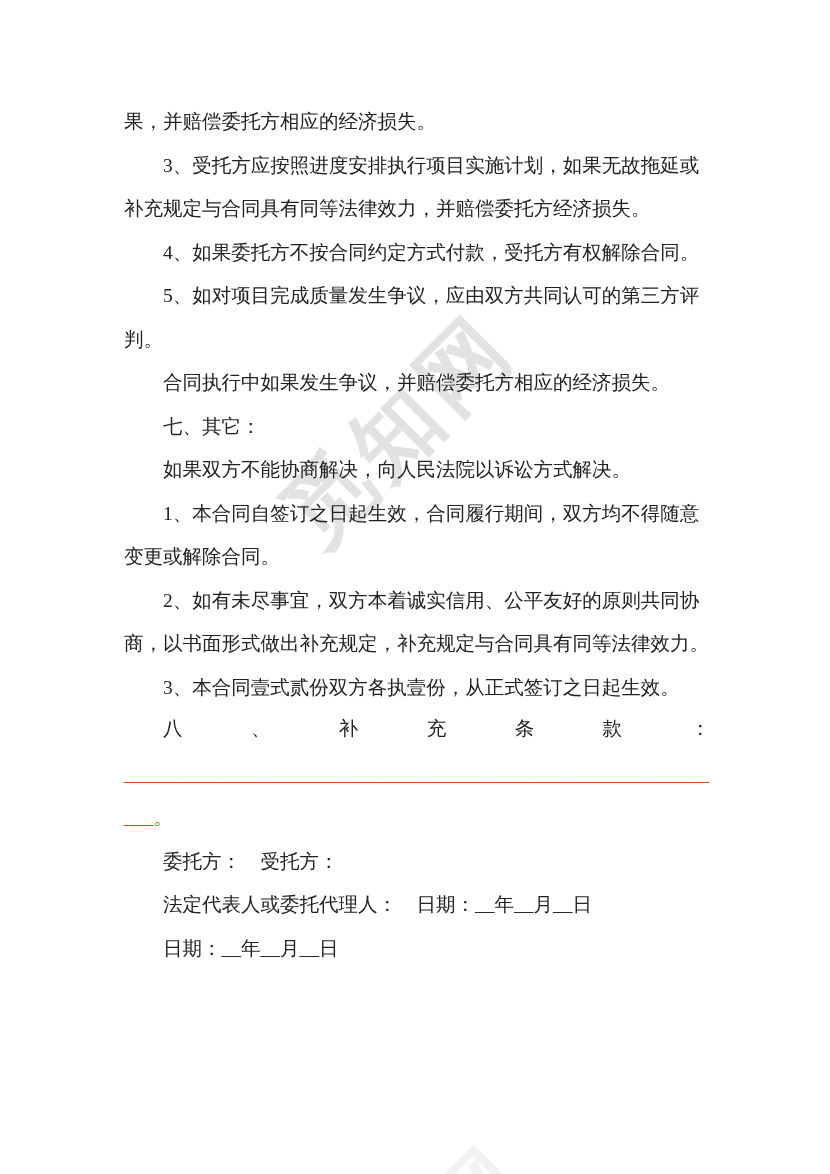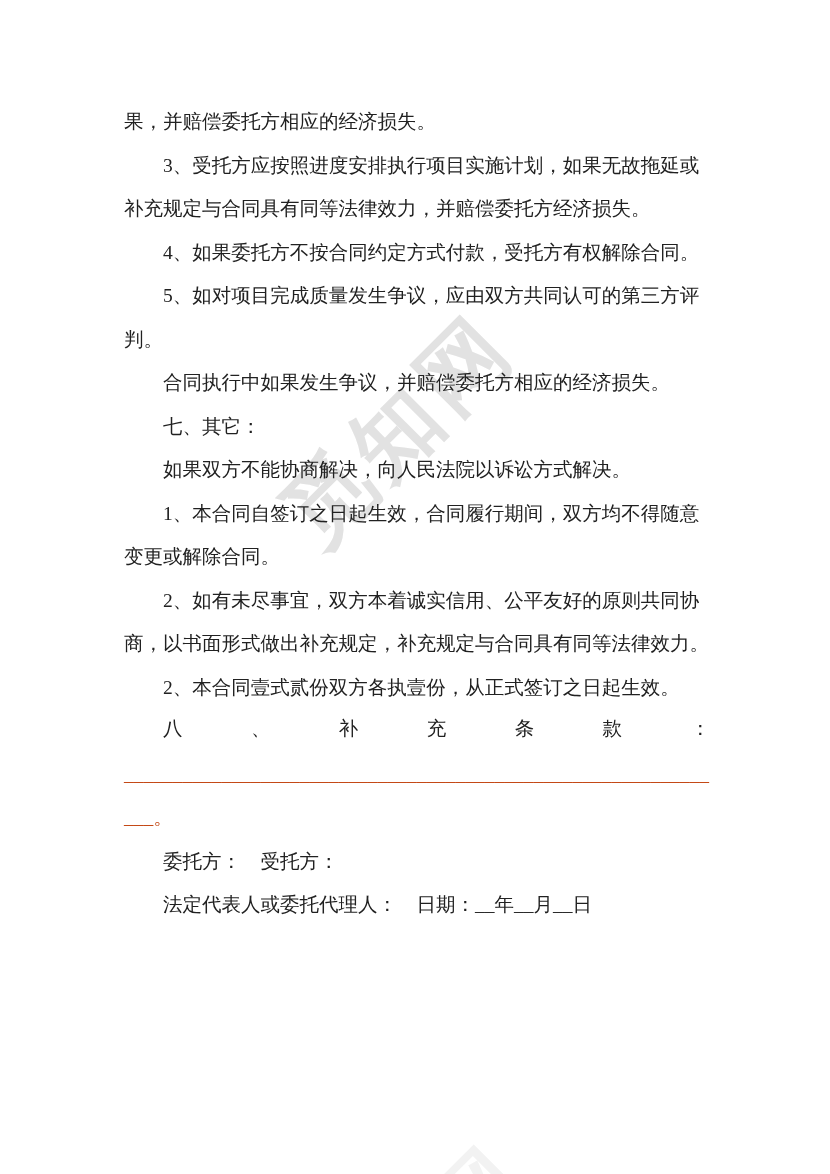--- a/index.html
+++ b/index.html
@@ -60,21 +60,22 @@
     <div class="line indent">4、如果委托方不按合同约定方式付款，受托方有权解除合同。</div>
     <div class="line indent">5、如对项目完成质量发生争议，应由双方共同认可的第三方评</div>
     <div class="line">判。</div>
     <div class="line indent">合同执行中如果发生争议，并赔偿委托方相应的经济损失。</div>
     <div class="line indent">七、其它：</div>
     <div class="line indent">如果双方不能协商解决，向人民法院以诉讼方式解决。</div>
     <div class="line indent">1、本合同自签订之日起生效，合同履行期间，双方均不得随意</div>
     <div class="line">变更或解除合同。</div>
     <div class="line indent">2、如有未尽事宜，双方本着诚实信用、公平友好的原则共同协</div>
     <div class="line">商，以书面形式做出补充规定，补充规定与合同具有同等法律效力。</div>
-    <div class="line indent">2、本合同壹式贰份双方各执壹份，从正式签订之日起生效。</div>
+    <div class="line indent">3、本合同壹式贰份双方各执壹份，从正式签订之日起生效。</div>
     <div class="justify-line">八、补充条款：</div>
     <div class="line rule-line">____________________________________________________________</div>
     <div class="line rule-line">___。</div>
     <div class="line indent">委托方：　受托方：</div>
     <div class="line indent">法定代表人或委托代理人：　日期：__年__月__日</div>
+    <div class="line indent">日期：__年__月__日</div>
   </div>
 
 </div>
 
 </body></html>

